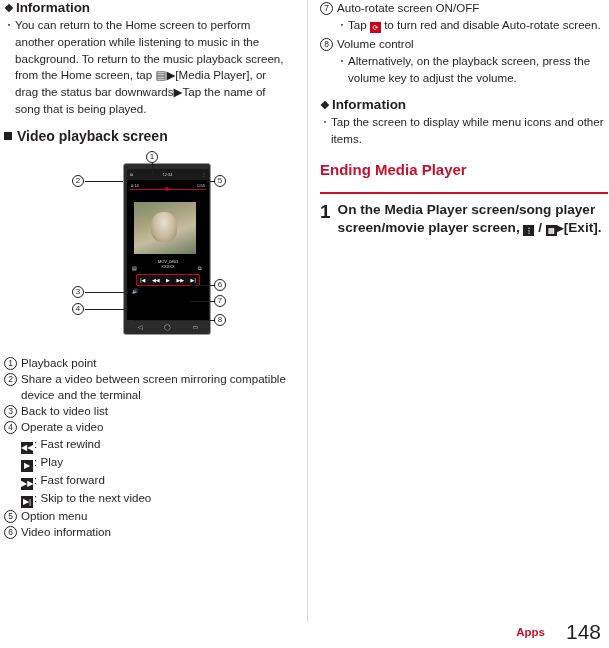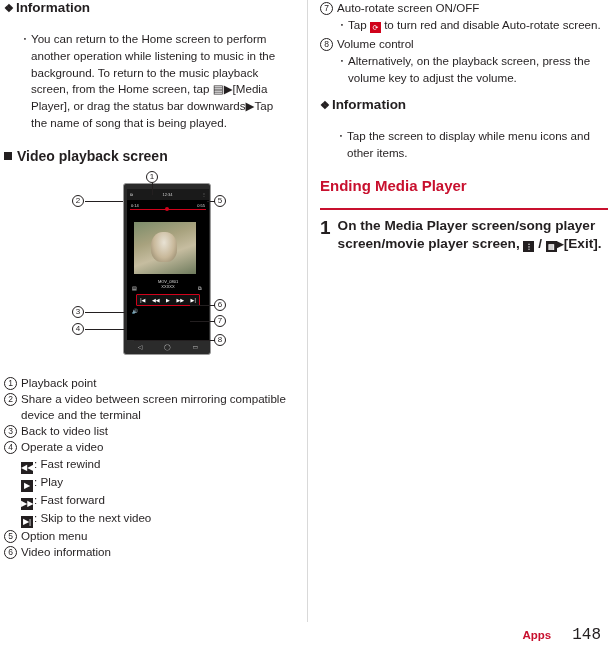--- a/index.html
+++ b/index.html
@@ -23,21 +23,21 @@
     left:307px; top:0px; width:1px; height:622px;
     background:#d9d9d9;
   }
   .info-head {
     font-size:13.5px; font-weight:bold;
     margin:0 0 2px 0;
     display:flex; align-items:baseline; gap:2px;
   }
   .flower { font-size:11px; }
 
-  ul.bul { list-style:none; margin:16px; padding:0; }
+  ul.bul { list-style:none; margin:0; padding:0; }
   ul.bul > li {
     position:relative;
     padding-left:11px;
     font-size:11.6px;
     line-height:1.45;
     margin-bottom:1px;
   }
   ul.bul > li::before {
     content:"・";
     position:absolute; left:-1px; top:0;
@@ -213,21 +213,21 @@
   .step-body {
     font-size:13.6px; font-weight:bold; line-height:1.32;
   }
 
   
   .footer {
     position:absolute; right:8px; bottom:4px;
     display:flex; align-items:center; gap:21px;
   }
   .footer-apps { font-size:11.5px; font-weight:bold; color:#c8102e; }
-  .footer-page { font-size:16px;font-family:Liberation Mono, monospace; }
+  .footer-page { font-size:21px; }
 </style>
 </head>
 <body>
 
 <div class="page">
 
   <div class="divider"></div>
 
   <div class="col col-left">
 

